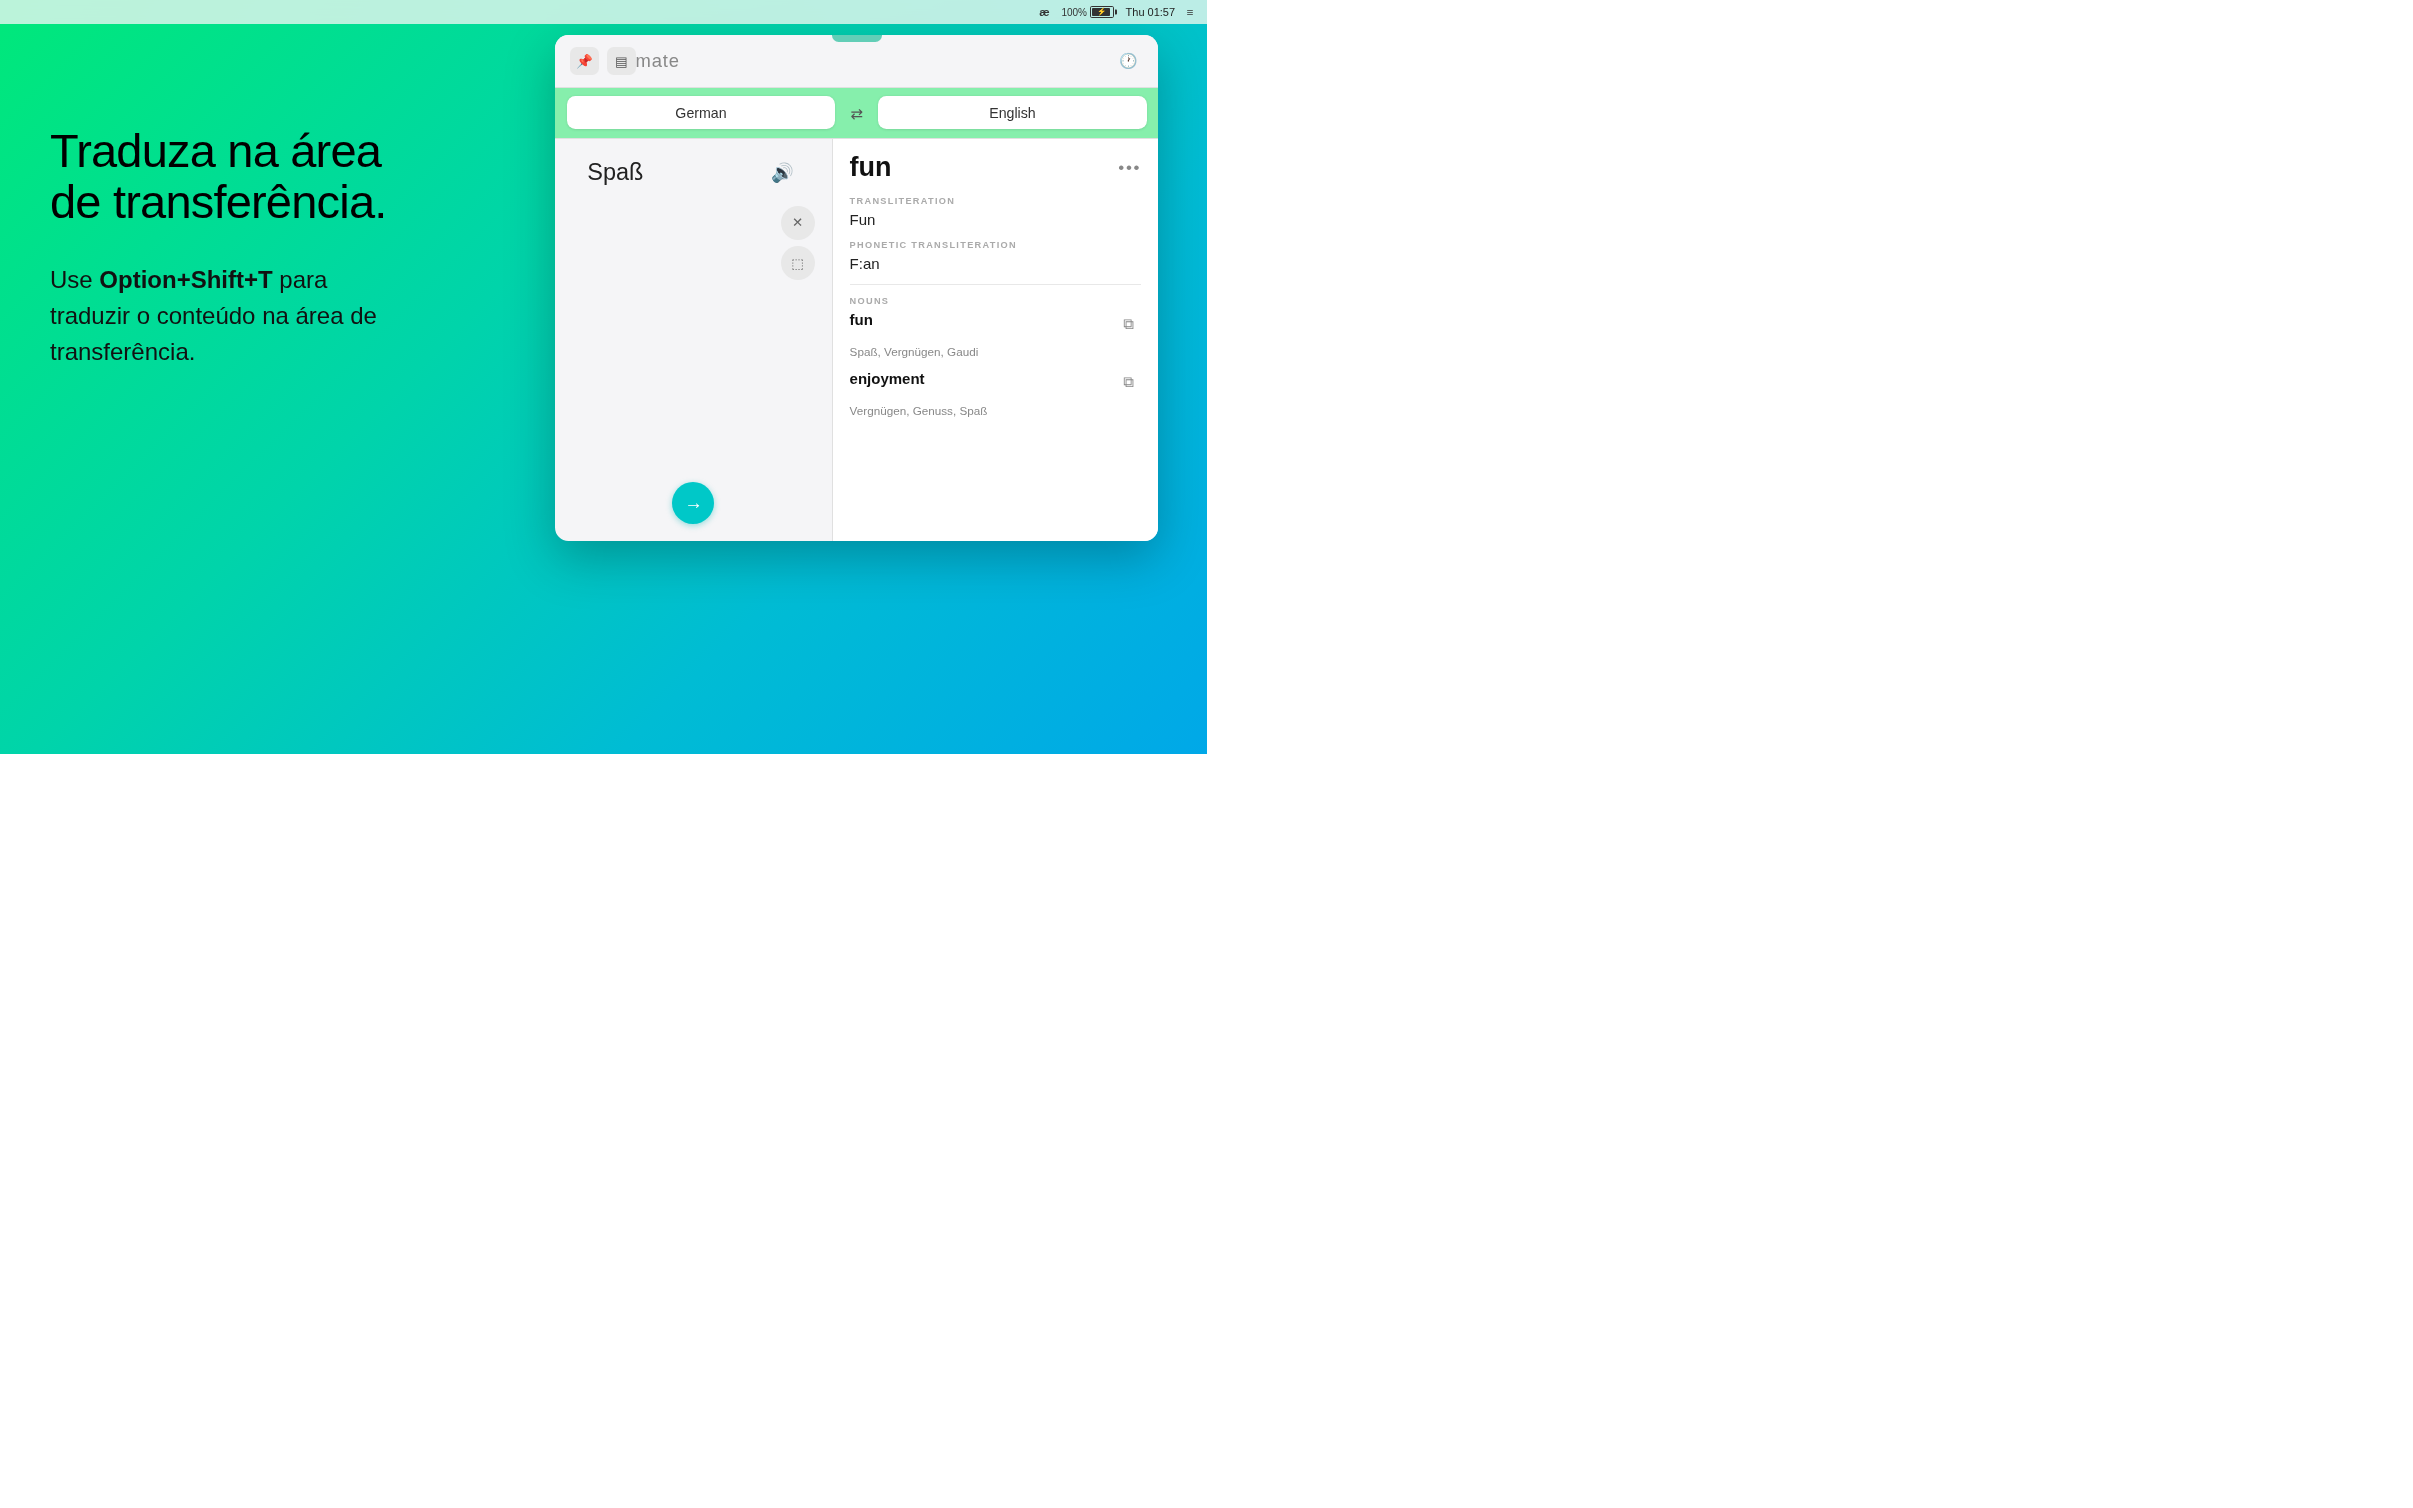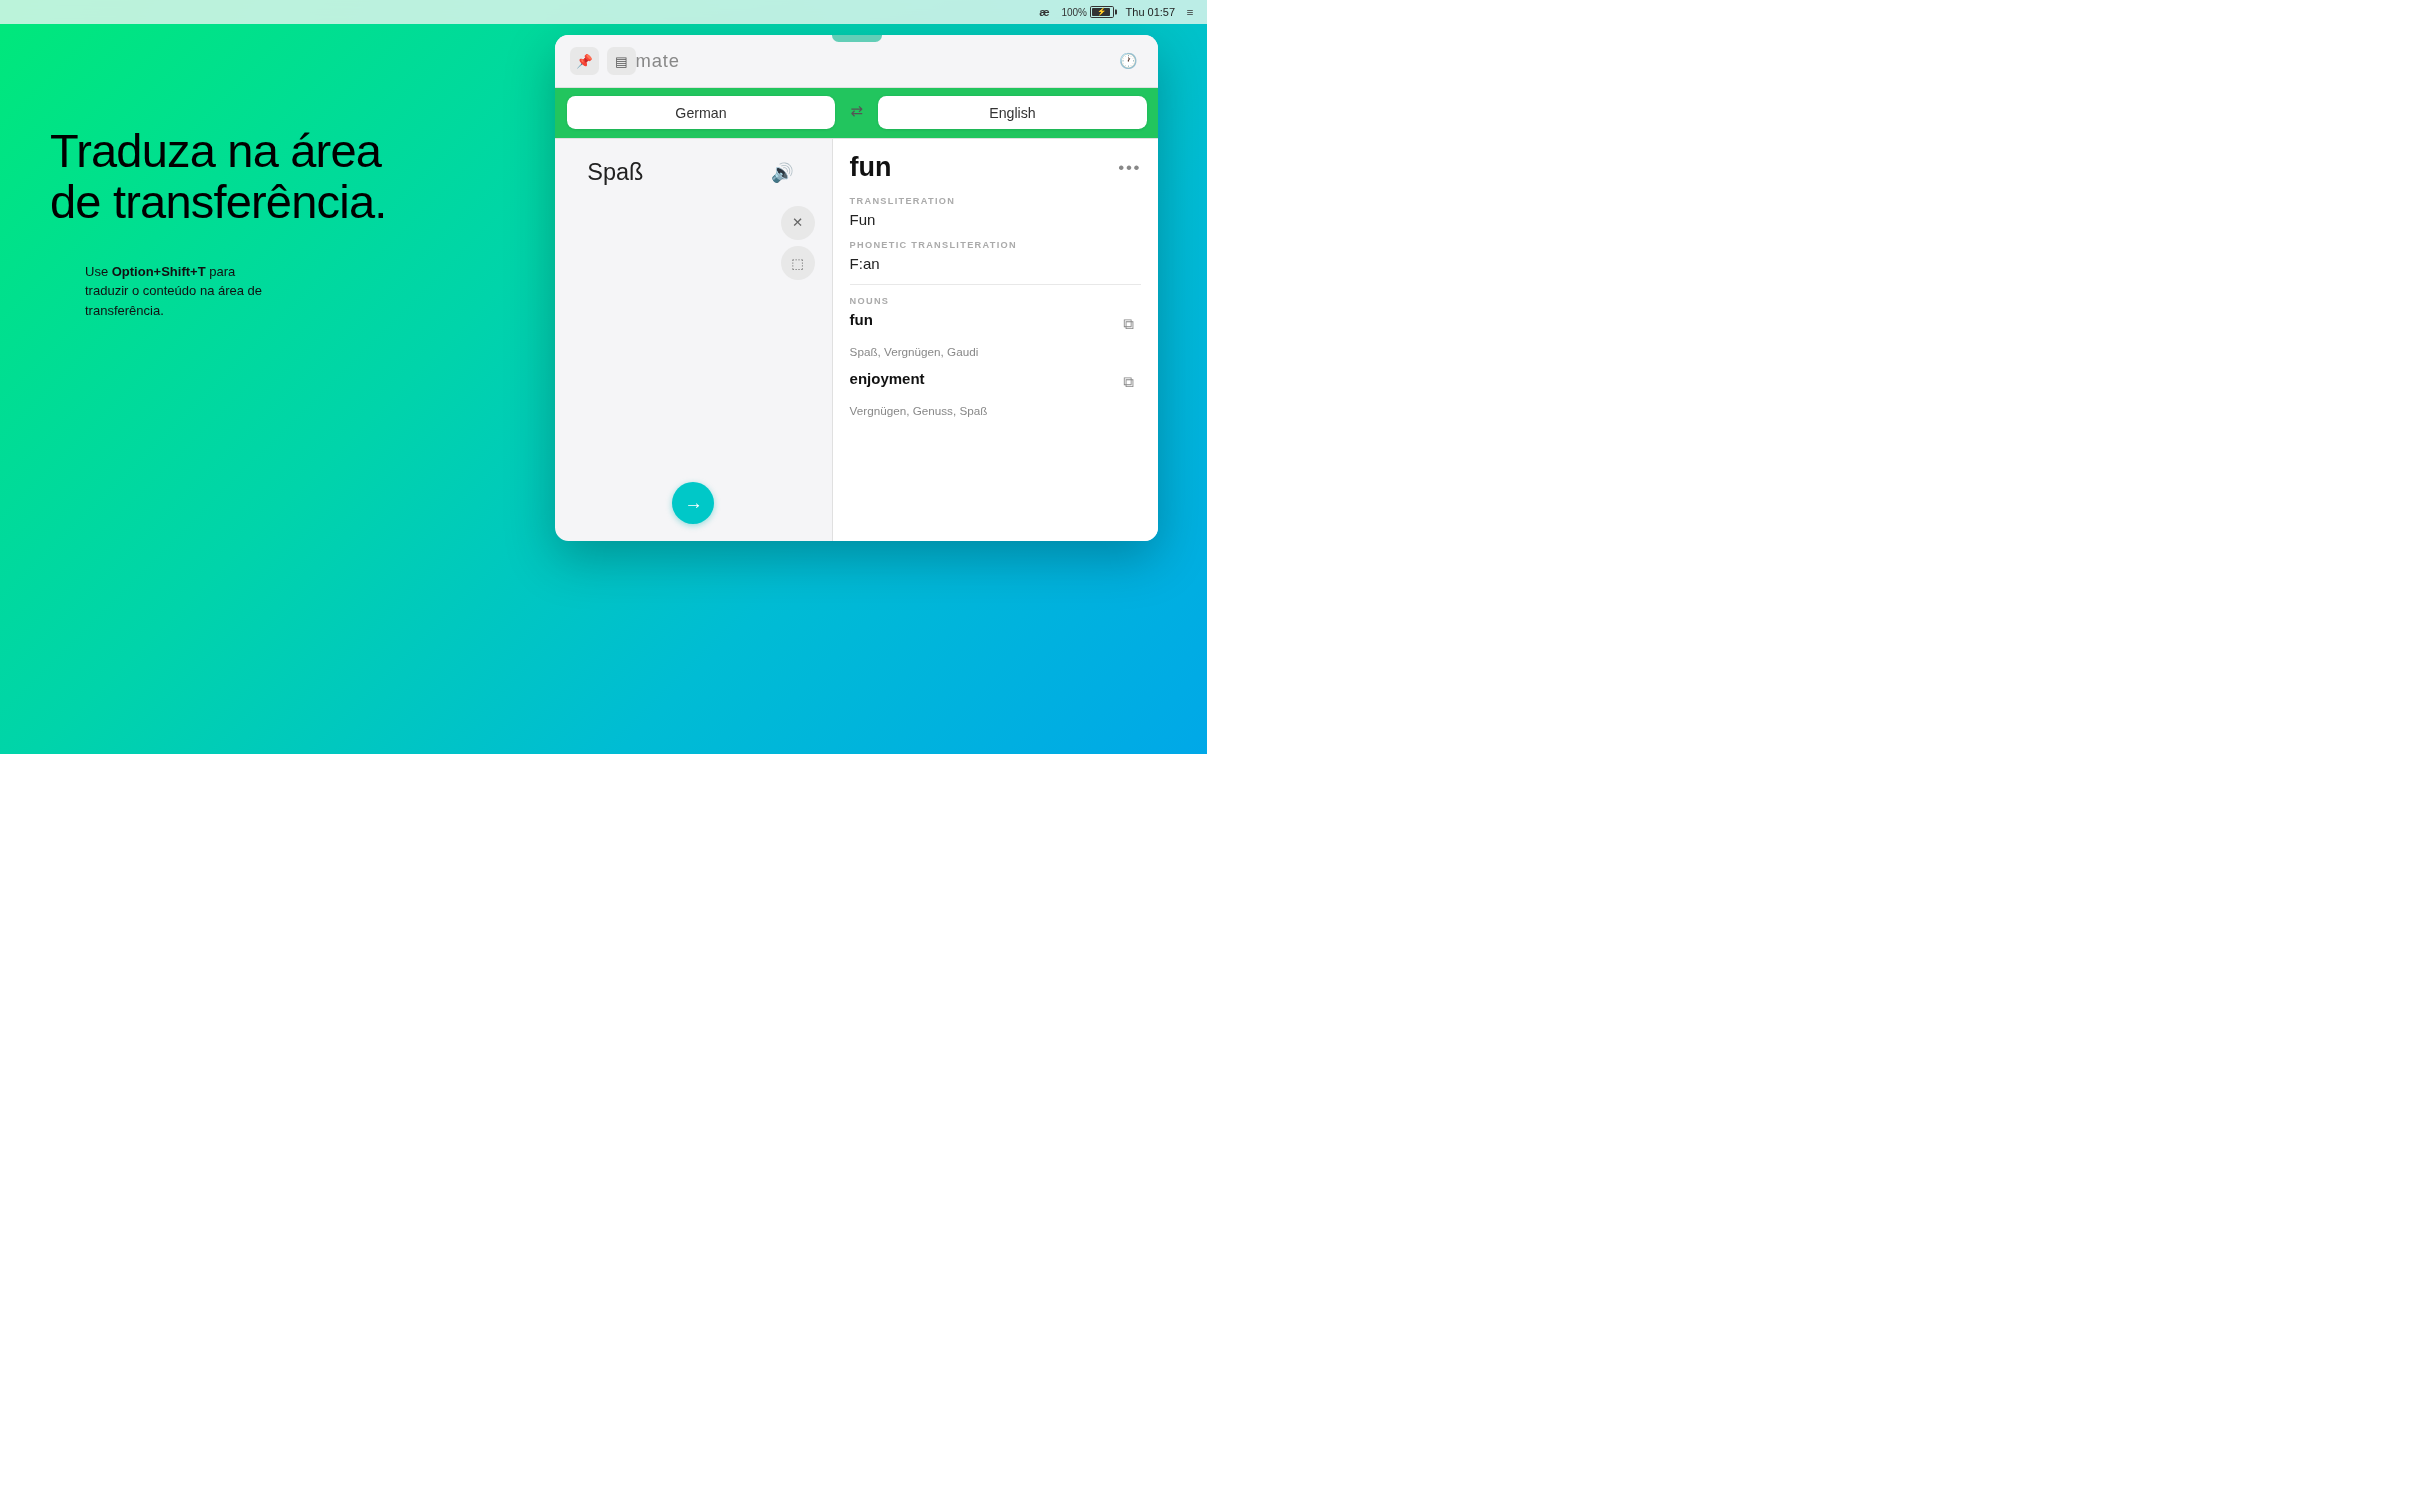--- a/index.html
+++ b/index.html
@@ -128,24 +128,23 @@
     .headline {
       font-size: 47px;
       font-weight: 400;
       color: #000000;
       line-height: 1.1;
       margin-bottom: 34px;
       letter-spacing: -0.8px;
     }
 
     .subtext {
-      font-size: 13px;
+      font-size: 24px;
       color: #111;
       line-height: 1.5;
-      margin-left: 35px;
     }
 
     .subtext strong {
       font-weight: 800;
     }
 
     
     .popup-container {
       position: absolute;
       top: 11.7px;
@@ -202,23 +201,23 @@
       align-items: center;
       justify-content: center;
       cursor: pointer;
       font-size: 15px;
       color: #888;
     }
 
     
     .lang-row {
       display: flex;
-      align-items: flex-start;
+      align-items: flex-end;
       padding: 8.4px 11.7px;
-      background: #22c55e;
+      background: #86efac;
       border-bottom: 0.8px solid #e0e0e0;
       gap: 6.7px;
     }
 
     .lang-btn {
       flex: 1;
       padding: 8.4px 13.4px;
       background: white;
       border: none;
       border-radius: 8.4px;

